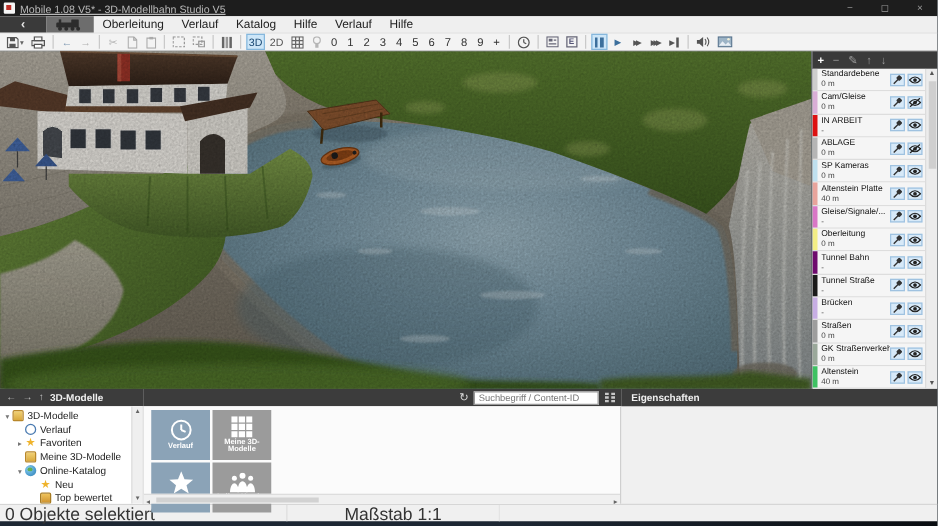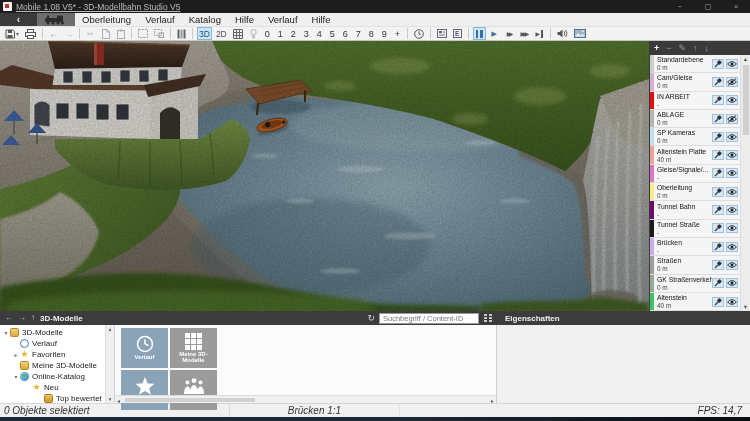--- a/index.html
+++ b/index.html
@@ -99,21 +99,21 @@
   .hscroll .lt { position:absolute; left:2px; top:0.5px; }
   .hscroll .rt { position:absolute; right:2px; top:0.5px; }
   .hscroll .thumb { position:absolute; left:10px; top:1.5px; width:130px; height:4.5px; background:#d2d2d2; }
 
   .bp-right { flex:1; }
   .bp-right .ph { padding-left:8px; }
   .props-body { flex:1; background:#fff; display:flex; align-items:flex-start; justify-content:center; }
   .props-empty { margin-top:20px; font-size:7.5px; font-weight:bold; color:#222; text-align:center; padding:0 26px; }
 
   
-  .statusbar { height:14px; background:#f0f0f0; border-top:1px solid #d6d6d6; display:flex; align-items:center; font-size:10px; color:#333;font-style:italic; }
+  .statusbar { height:14px; background:#f0f0f0; border-top:1px solid #d6d6d6; display:flex; align-items:center; font-size:14px; color:#333; }
   .sb-sel { width:230px; padding-left:4px; border-right:1px solid #ddd; height:100%; display:flex; align-items:center; }
   .sb-time { width:250px; height:100%; display:flex; align-items:center; padding-left:58px; gap:3px; border-right:1px solid #e4e4e4; }
   .sun-dot { width:7px; height:7px; border-radius:50%; background:#f0b52c; border:1px solid #d89a18; }
   .sb-scale { width:170px; height:100%; display:flex; align-items:center; justify-content:center; border-right:1px solid #e4e4e4; }
   .sb-fps { flex:1; height:100%; display:flex; align-items:center; justify-content:flex-end; padding-right:8px; }
   .bottom-strip { height:4px; background:linear-gradient(to right,#1d2733 55%, #0a0d11); }
 
   .icE { width:9px; height:9px; border:1px solid #667; color:#557; font-size:6.5px; font-weight:bold; display:flex; align-items:center; justify-content:center; }
 </style>
 </head>
@@ -821,21 +821,21 @@
           <div class="tree-row" style="padding-left:12px;">
             <span class="chev">▾</span>
             <span class="ticon globe"></span>
             <span>Online-Katalog</span>
           </div>
           <div class="tree-row" style="padding-left:24px;">
             <span class="chev"></span>
             <span class="ticon star">★</span>
             <span>Neu</span>
           </div>
-          <div class="tree-row" style="padding-left:36px;text-align:center;">
+          <div class="tree-row" style="padding-left:24px;text-align:center;">
             <span class="chev"></span>
             <span class="ticon thumb"></span>
             <span>Top bewertet</span>
           </div>
         </div>
         <div class="tree-scroll">
           <span class="up">▲</span>
           <span class="dn">▼</span>
         </div>
       </div>
@@ -911,18 +911,17 @@
 
     <div class="panel-col bp-right">
       <div class="ph">
         <span class="ph-label">Eigenschaften</span>
       </div>
     </div>
   </div>
 
   <div class="statusbar">
     <div class="sb-sel">0 Objekte selektiert</div>
-    <div class="sb-scale">Brücken 1:1</div>
-    <div class="sb-fps">FPS: 14,7</div>
+    <div class="sb-scale">Maßstab 1:1</div>
   </div>
   <div class="bottom-strip"></div>
 
 </div>
 
 </body></html>

